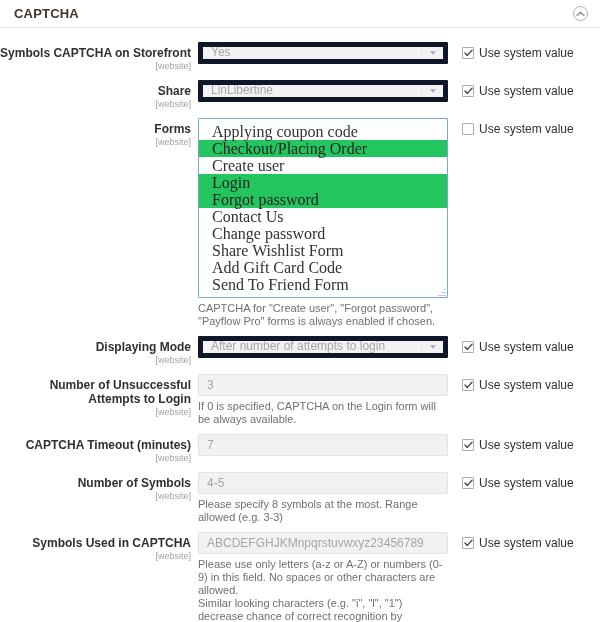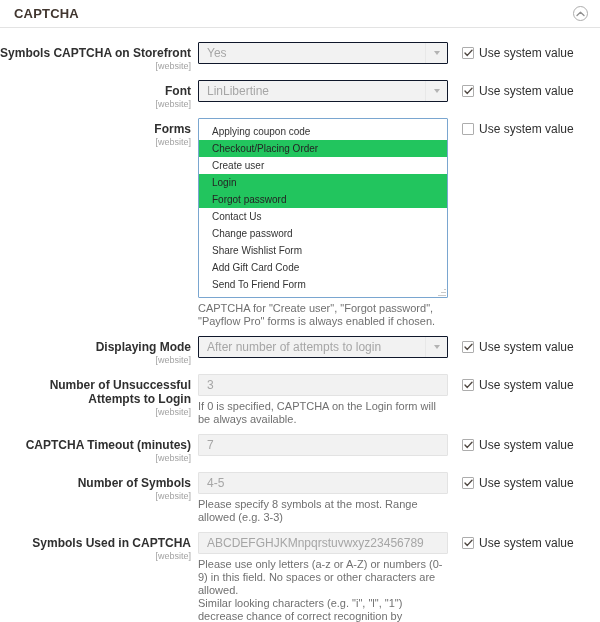--- a/index.html
+++ b/index.html
@@ -90,24 +90,24 @@
     display: flex;
     align-items: flex-start;
   }
 
   
   .ui-select {
     position: relative;
     width: 250px;
     height: 22px;
     background: #f2f2f2;
-    border: 1px solid #0f172a;
+    border: 5px solid #0f172a;
     border-radius: 1px;
     display: flex;
-    align-items: center;
+    align-items: flex-end;
     padding: 0 24px 0 8px;
     font-size: 12px;
     color: #a6a6a6;
     white-space: nowrap;
     overflow: hidden;
   }
   .ui-select .caret-box {
     position: absolute;
     right: 0;
     top: 0;
@@ -149,24 +149,25 @@
     background: #ffffff;
     border: 1px solid #7aa6d0;
     border-radius: 1px;
     padding: 4px 0 4px 0;
     overflow: hidden;
   }
   .ms-option {
     height: 17px;
     line-height: 17px;
     padding: 0 8px 0 13px;
-    font-size: 10px;
+    font-size: 16px;
     color: #333333;
     white-space: nowrap;
     cursor: pointer;
+    font-family: Liberation Serif, serif;
   }
   .ms-option.selected {
     background: #22c55e;
     color: #242424;
   }
   .resize-handle {
     position: absolute;
     right: 1px;
     bottom: 1px;
     width: 9px;
@@ -254,21 +255,21 @@
             <svg width="9" height="8" viewBox="0 0 9 8" aria-hidden="true">
               <path d="M1 4 L3.3 6.4 L8 1.2" fill="none" stroke="#514943" stroke-width="1.4" stroke-linecap="round" stroke-linejoin="round"></path>
             </svg>
           </span>
           <span class="chk-label">Use system value</span>
         </label>
       </div>
     </div>
     <div class="field-row">
       <div class="label-col">
-        <span class="field-label">Font</span>
+        <span class="field-label">Share</span>
         <span class="scope-label">[website]</span>
       </div>
       <div class="control-col">
         <div class="ui-select">
           <span>LinLibertine</span>
           <span class="caret-box">
             <span class="caret"></span>
           </span>
         </div>
       </div>

